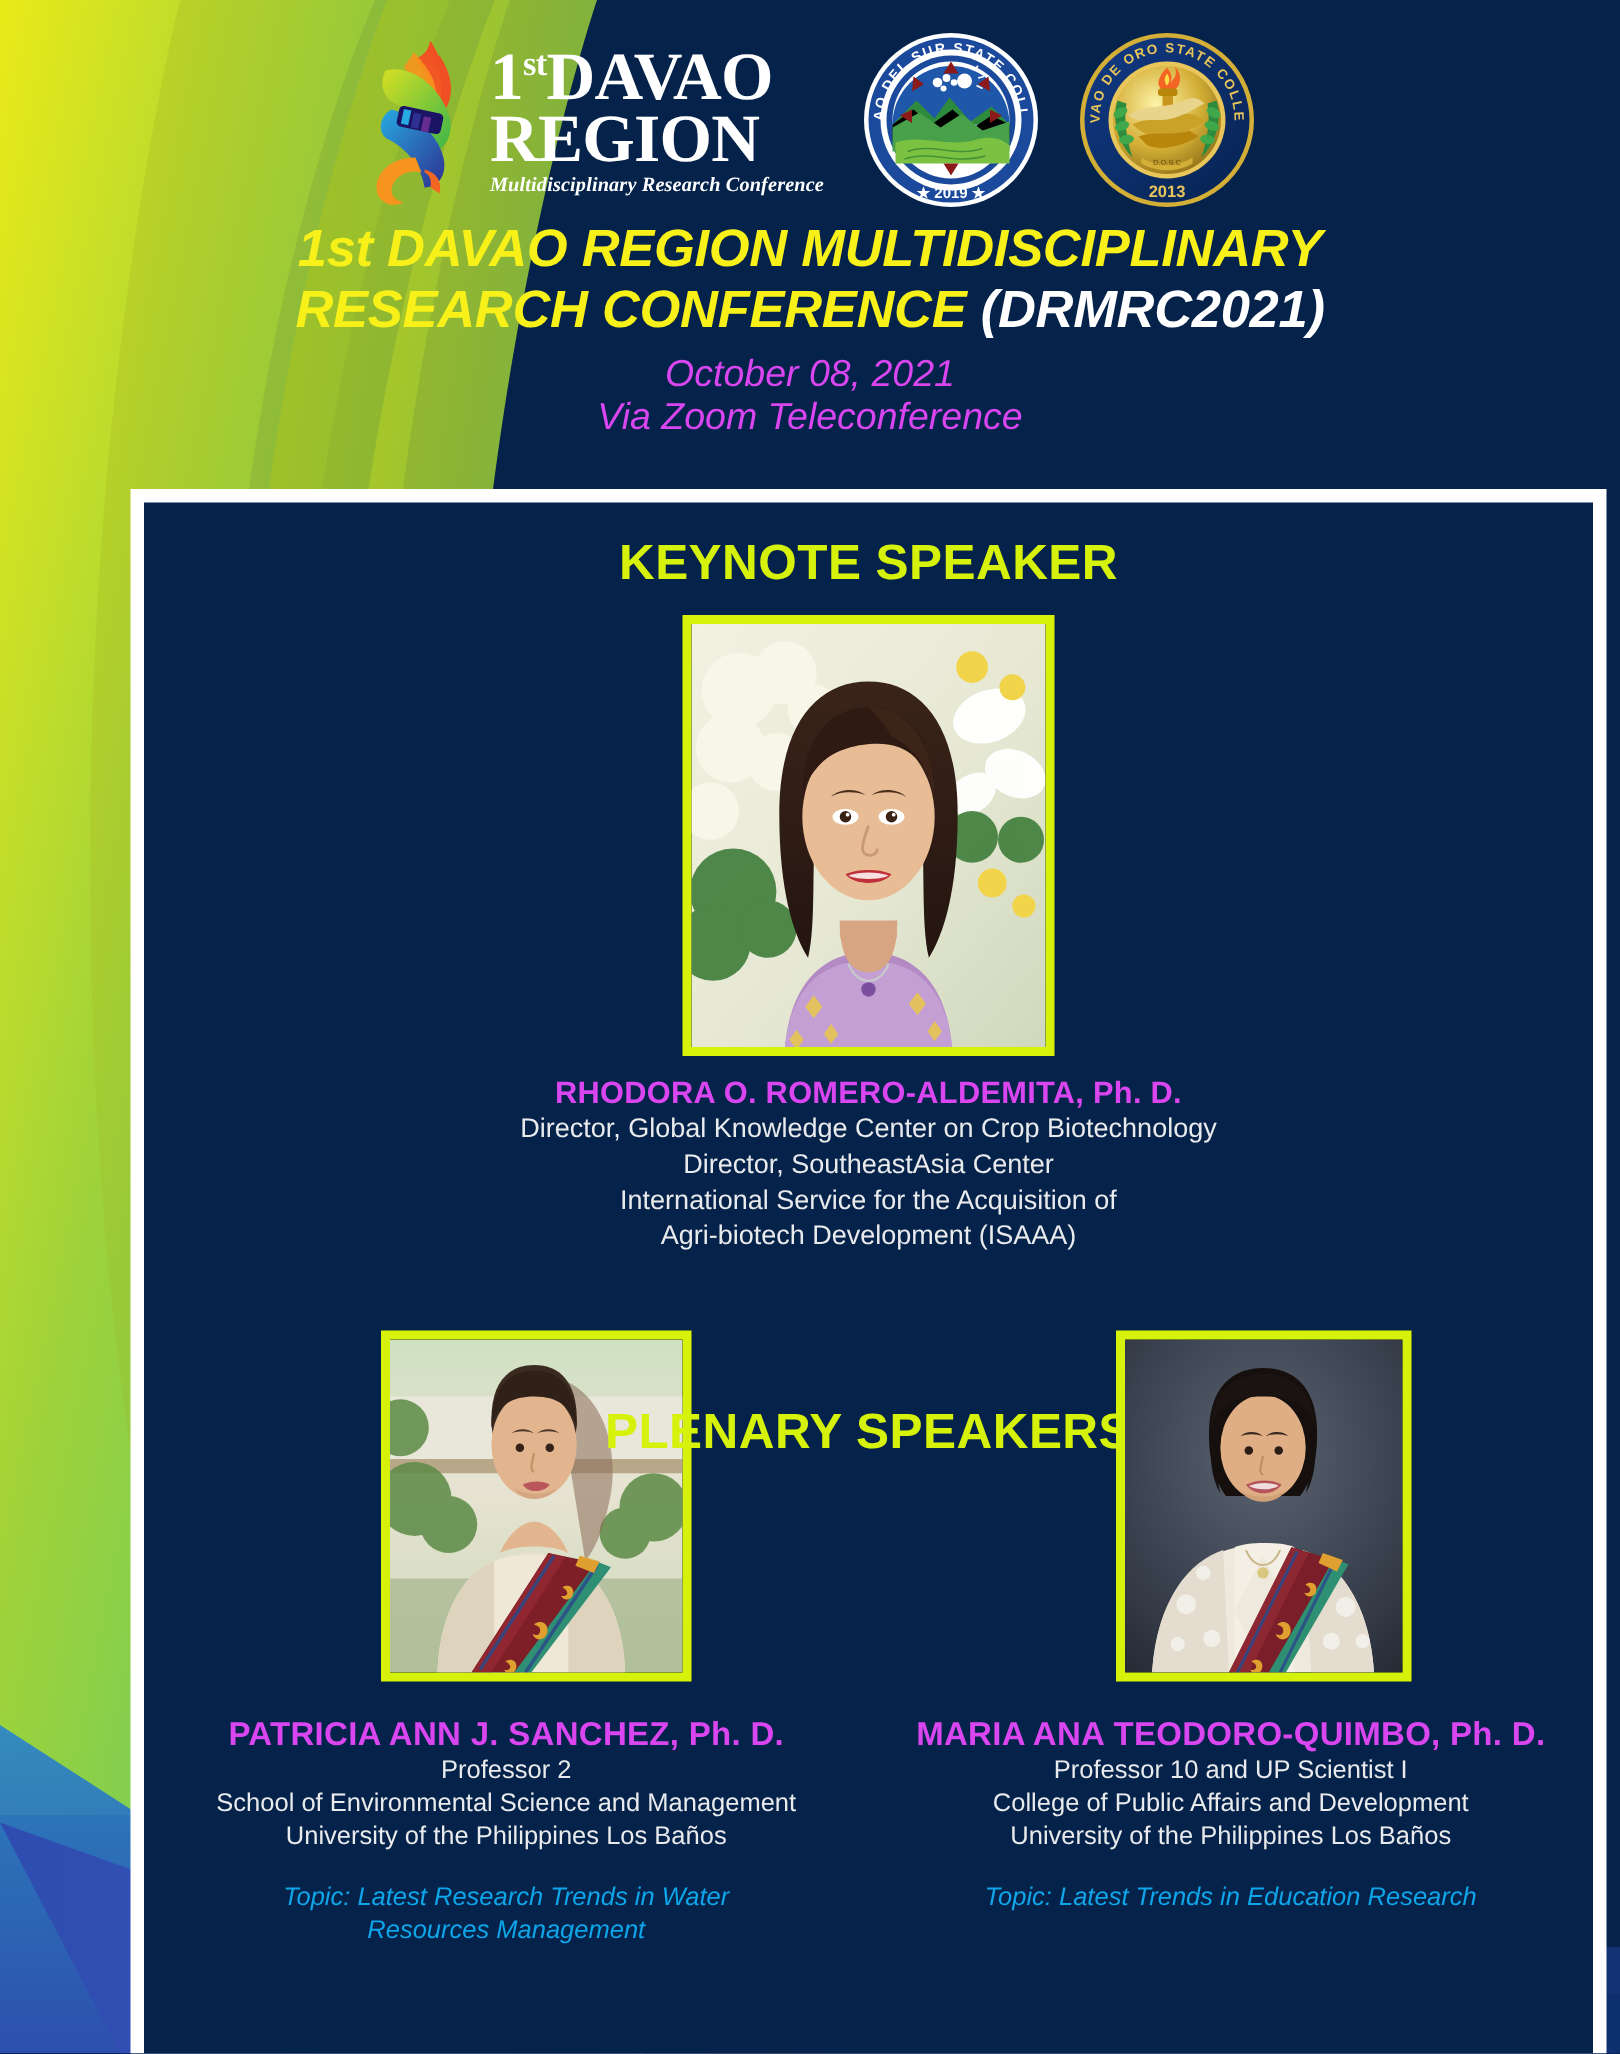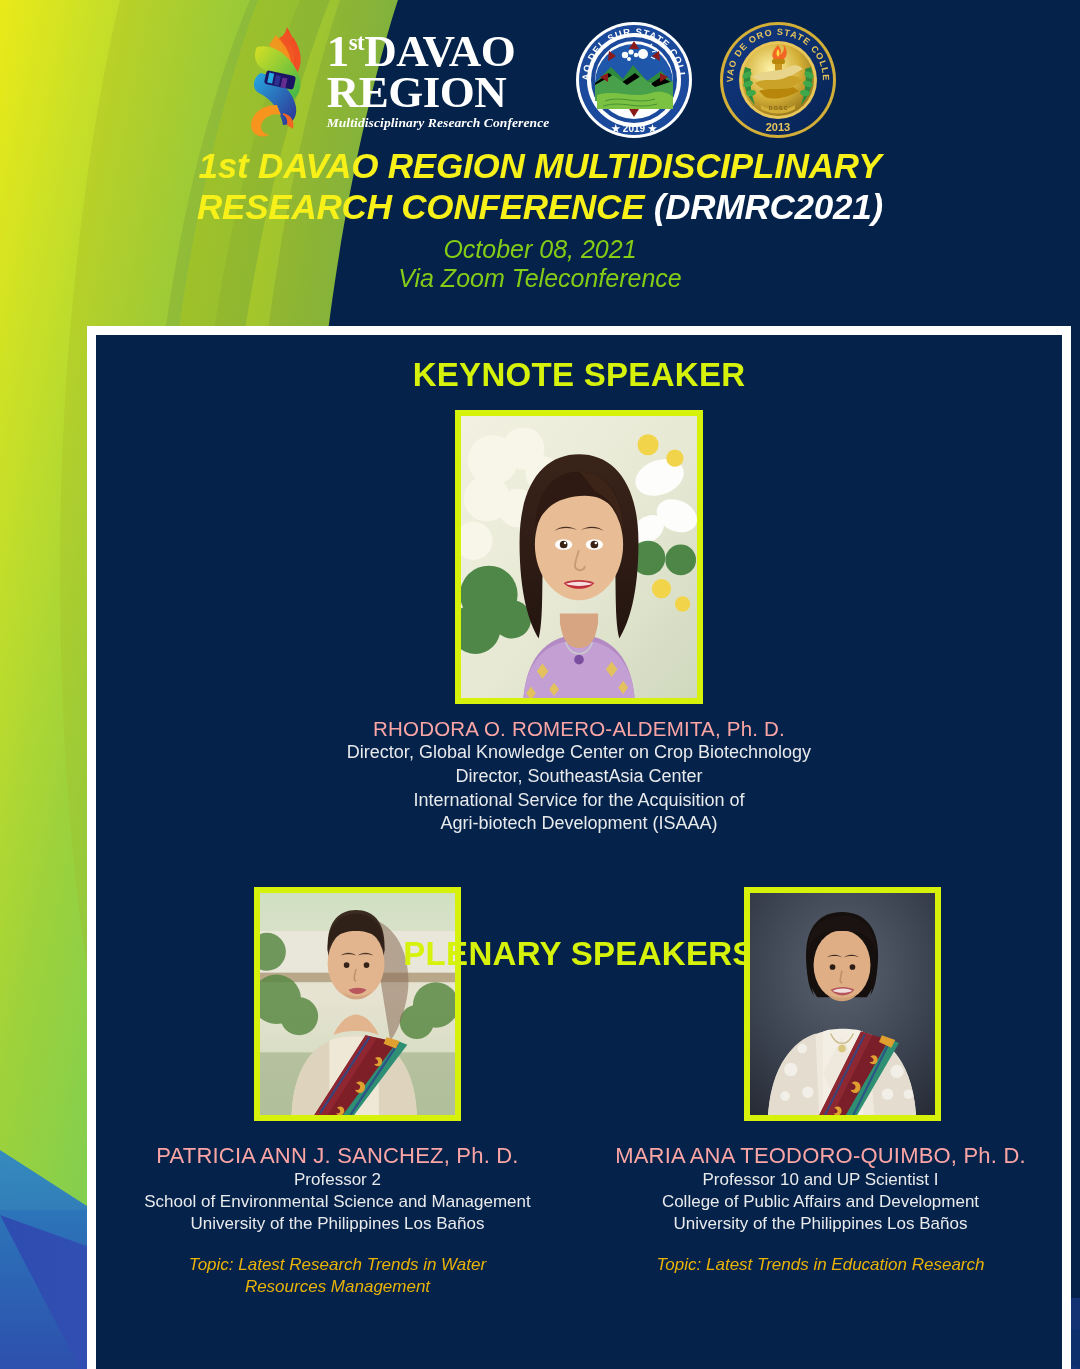--- a/index.html
+++ b/index.html
@@ -74,21 +74,21 @@
     color: #f7f019;
     font-size: 35px;
     font-weight: bold;
     font-style: italic;
     line-height: 1.17;
     letter-spacing: -0.2px;
     padding: 0 70px;
   }
   .conf-title .acronym { color: #ffffff; }
   .conf-date {
-    color: #84cc16;
+    color: #d946ef;
     font-size: 25px;
     font-style: italic;
     line-height: 1.16;
     margin-top: 7px;
     font-weight: 300;
   }
 
   
   .frame {
     position: absolute;
@@ -131,23 +131,23 @@
 
   .keynote-photo-wrap {
     display: flex;
     justify-content: center;
     margin-top: 16px;
   }
   .keynote-photo { width: 248px; height: 294px; }
 
   .keynote-info { text-align: center; margin-top: 13px; }
   .sp-name {
-    color: #fca5a5;
+    color: #d946ef;
     font-size: 20.5px;
-    font-weight: normal;
+    font-weight: bold;
     letter-spacing: 0.2px;
   }
   .sp-line {
     color: #e9eaec;
     font-size: 18px;
     line-height: 1.32;
     font-weight: 300;
   }
 
   
@@ -186,21 +186,21 @@
   }
   .plenary-col {
     flex: 1 1 50%;
     text-align: center;
     padding: 0 14px;
     box-sizing: border-box;
   }
   .plenary-col .sp-name { font-size: 22px; }
   .plenary-col .sp-line { font-size: 17px; line-height: 1.3; }
   .sp-topic {
-    color: #eab308;
+    color: #0ea5e9;
     font-size: 17px;
     font-style: italic;
     line-height: 1.3;
     margin-top: 19px;
     font-weight: 300;
   }
 </style>
 </head>
 <body>
 

